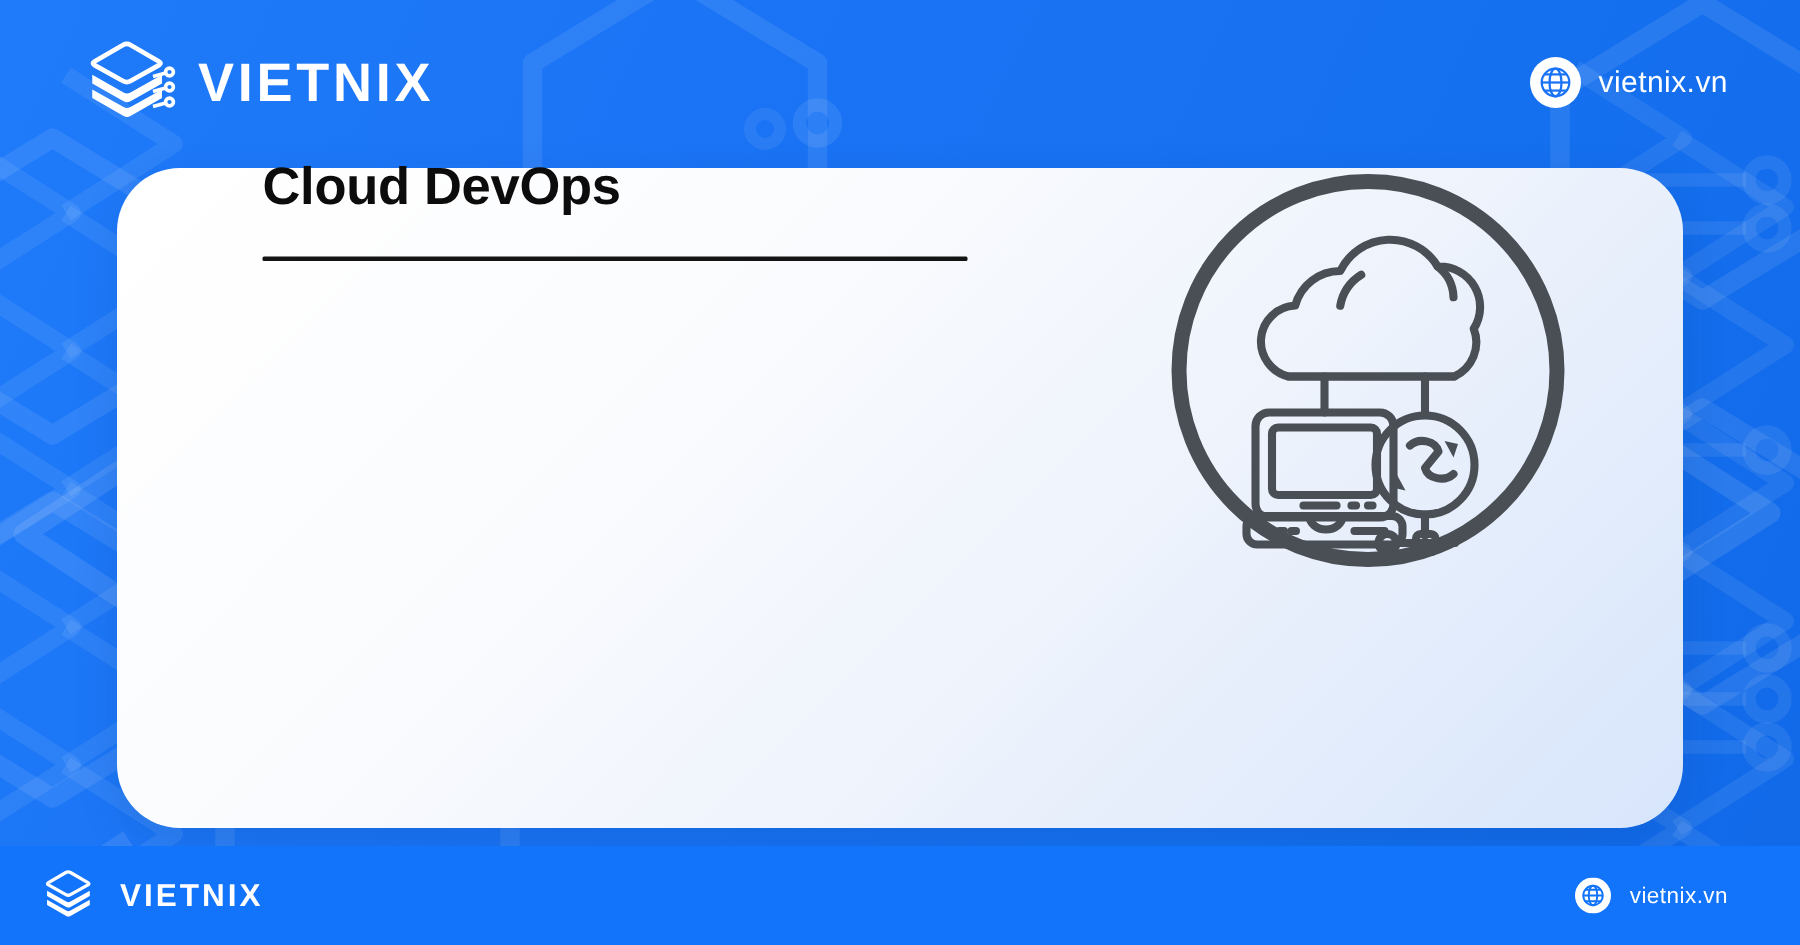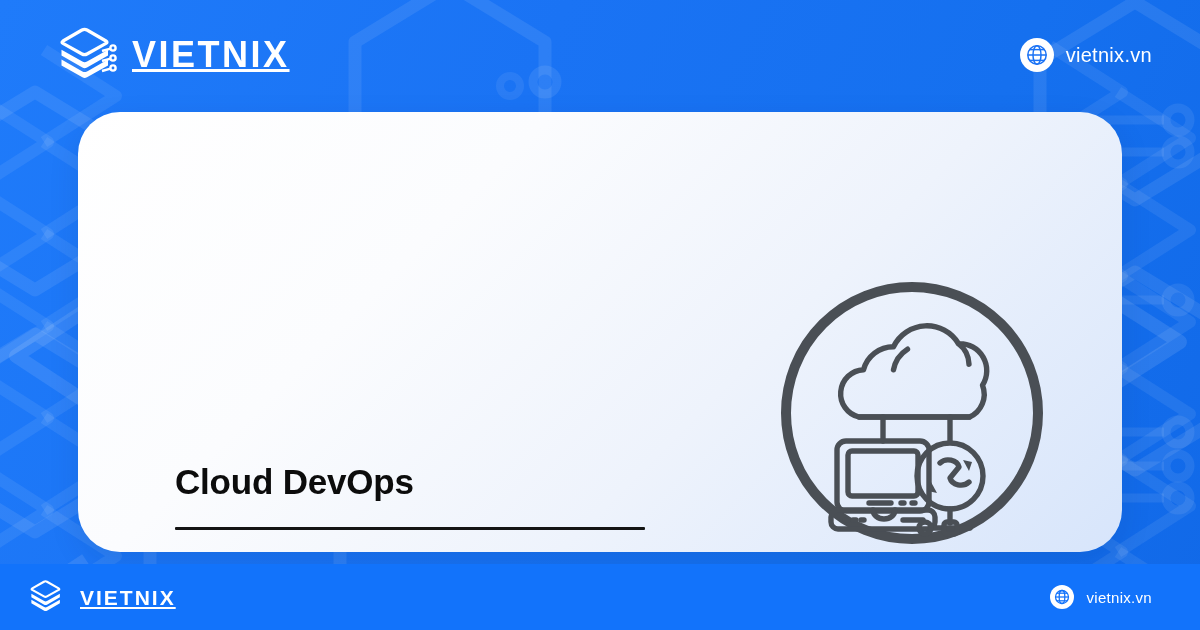--- a/index.html
+++ b/index.html
@@ -20,33 +20,33 @@
   
   #header {
     position:absolute; top:0; left:0; width:1200px; height:110px;
     display:flex; align-items:center; justify-content:space-between;
     padding: 0 48px 0 56px;
     z-index:5;
   }
   .brand { display:flex; align-items:center; gap:14px; }
   .brand-word {
     color:#ffffff; font-weight:bold; letter-spacing:2.5px;
-    font-size:36px; line-height:1;text-decoration:underline;
+    font-size:36px; line-height:1;
   }
   .site { display:flex; align-items:center; gap:12px; }
   .site-url { color:#ffffff; font-size:20px; letter-spacing:.3px; }
 
   
   #card {
     position:absolute; left:78px; top:112px;
     width:1044px; height:440px;
     border-radius:42px;
     background: linear-gradient(135deg, #ffffff 0%, #fbfcfe 32%, #eef3fc 62%, #d7e5fb 100%);
     box-shadow: 0 10px 30px rgba(6,40,100,.12);
-    display:flex; align-items:flex-end;
+    display:flex; align-items:flex-start;
     z-index:4;
   }
   #card-text {
     width:500px; margin-left:97px; margin-top:-6px;
   }
   #card-title {
     font-size:35px; font-weight:bold; color:#0c0c0c;
     letter-spacing:-0.2px; line-height:1.1;
   }
   #card-divider {

